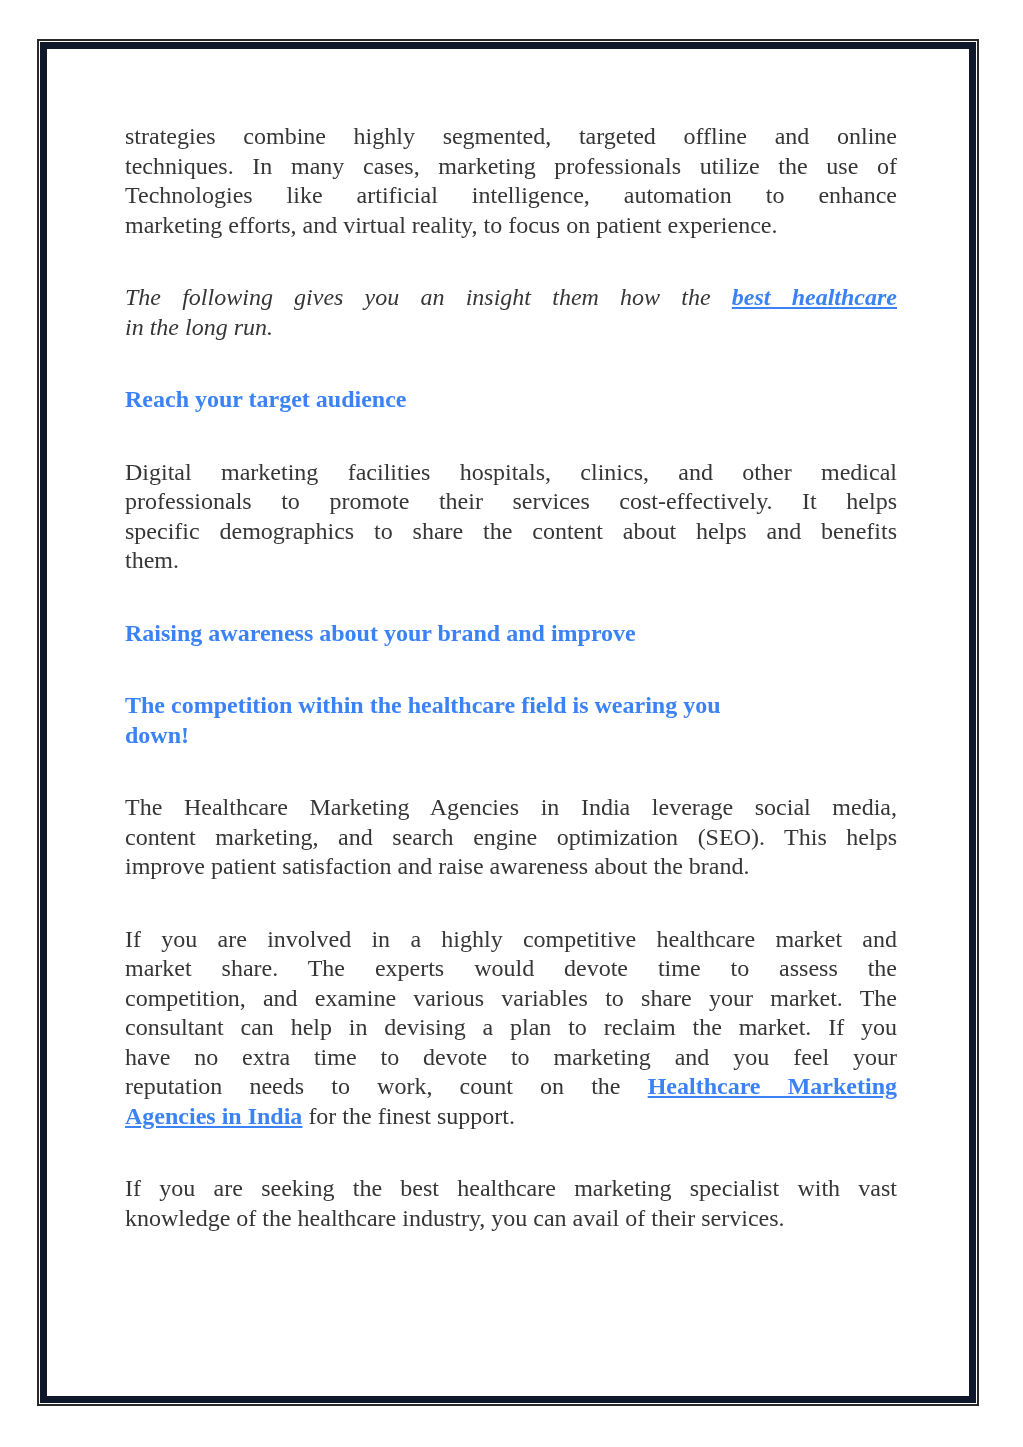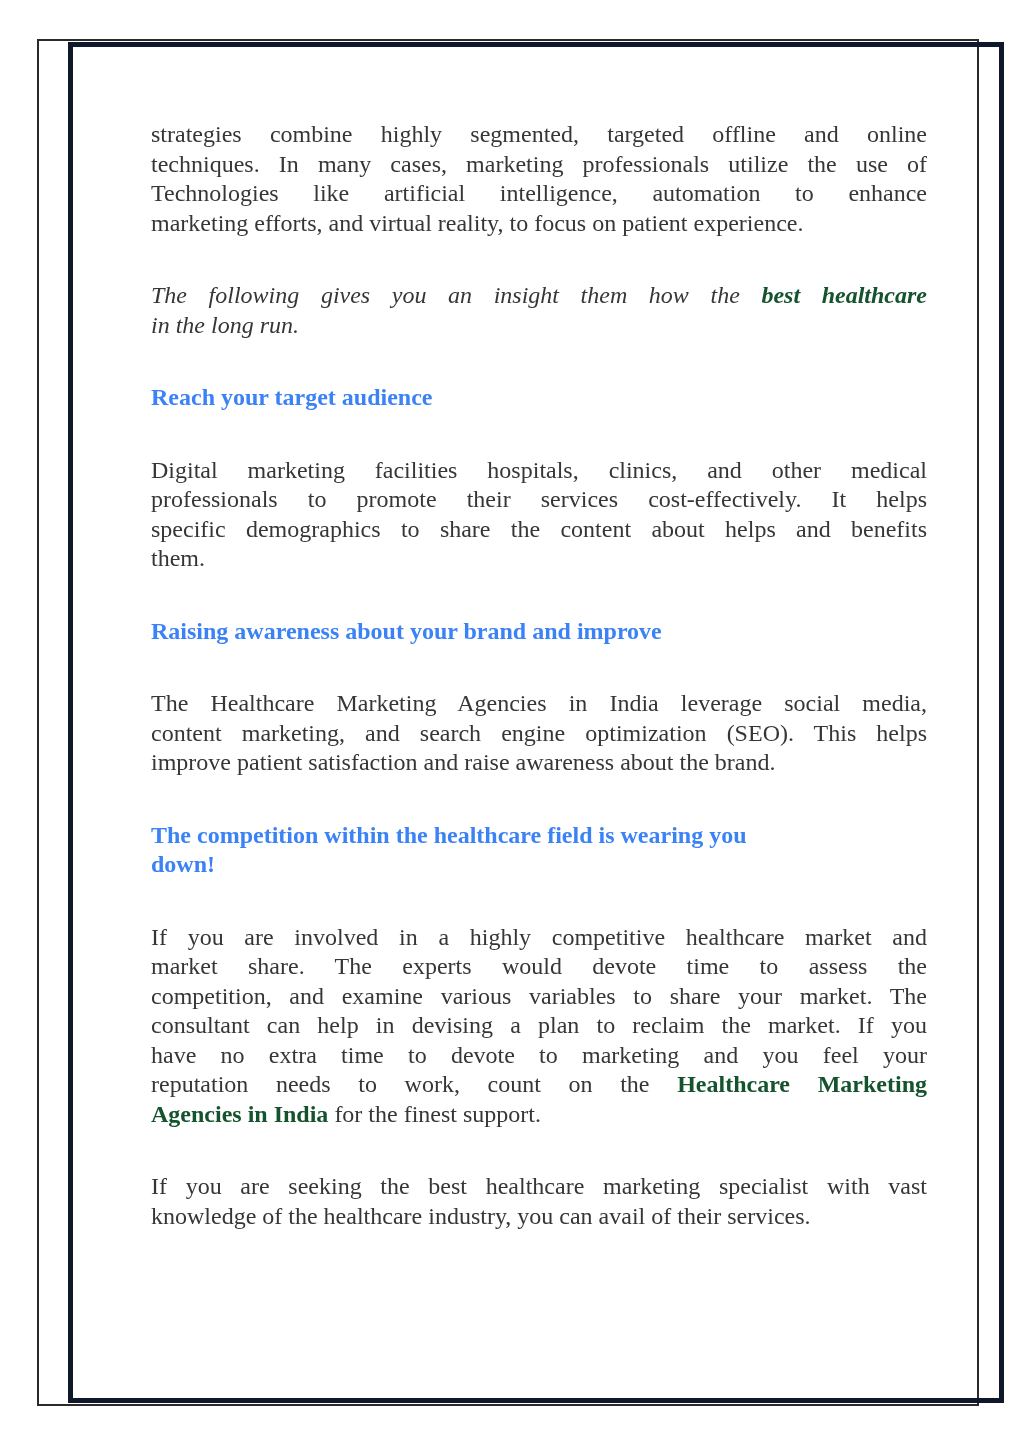--- a/index.html
+++ b/index.html
@@ -21,23 +21,22 @@
     height: 1367px;
     box-sizing: border-box;
     border: 2px solid #2a2a2a;
     padding: 1px;
     background: #ffffff;
   }
   .frame-inner {
     width: 100%;
     height: 100%;
     box-sizing: border-box;
-    border: 5px solid #0f172a;
+    border: 7px solid #0f172a;
     overflow: hidden;
-    margin-left: 28px;
   }
   .content {
     box-sizing: border-box;
     width: 100%;
     padding: 73px 72px 0 78px;
     color: #363636;
     font-size: 24px;
   }
   .para {
     margin: 0 0 43px 0;
@@ -58,22 +57,23 @@
     text-align: left;
     text-align-last: left;
   }
   .italicpara .line {
     font-style: italic;
   }
   .run {
     
   }
   a.doclink {
-    color: #14532d;
+    color: #3b82f6;
     font-weight: bold;
+    text-decoration: underline;
     cursor: pointer;
   }
 </style>
 </head>
 <body>
 
 <div class="frame-outer">
   <div class="frame-inner">
     <div class="content">
 
@@ -97,29 +97,29 @@
         <div class="line">Digital marketing facilities hospitals, clinics, and other medical</div>
         <div class="line">professionals to promote their services cost-effectively. It helps</div>
         <div class="line">specific demographics to share the content about helps and benefits</div>
         <div class="line last">them.</div>
       </div>
 
       <div class="para heading">
         <div class="line">Raising awareness about your brand and improve</div>
       </div>
 
+      <div class="para heading">
+        <div class="line">The competition within the healthcare field is wearing you</div>
+        <div class="line">down!</div>
+      </div>
+
       <div class="para">
         <div class="line">The Healthcare Marketing Agencies in India leverage social media,</div>
         <div class="line">content marketing, and search engine optimization (SEO). This helps</div>
         <div class="line last">improve patient satisfaction and raise awareness about the brand.</div>
-      </div>
-
-      <div class="para heading">
-        <div class="line">The competition within the healthcare field is wearing you</div>
-        <div class="line">down!</div>
       </div>
 
       <div class="para">
         <div class="line">If you are involved in a highly competitive healthcare market and</div>
         <div class="line">market share. The experts would devote time to assess the</div>
         <div class="line">competition, and examine various variables to share your market. The</div>
         <div class="line">consultant can help in devising a plan to reclaim the market. If you</div>
         <div class="line">have no extra time to devote to marketing and you feel your</div>
         <div class="line"><span class="run">reputation needs to work, count on the </span><a class="doclink">Healthcare Marketing</a></div>
         <div class="line last"><a class="doclink">Agencies in India</a><span class="run"> for the finest support.</span></div>

